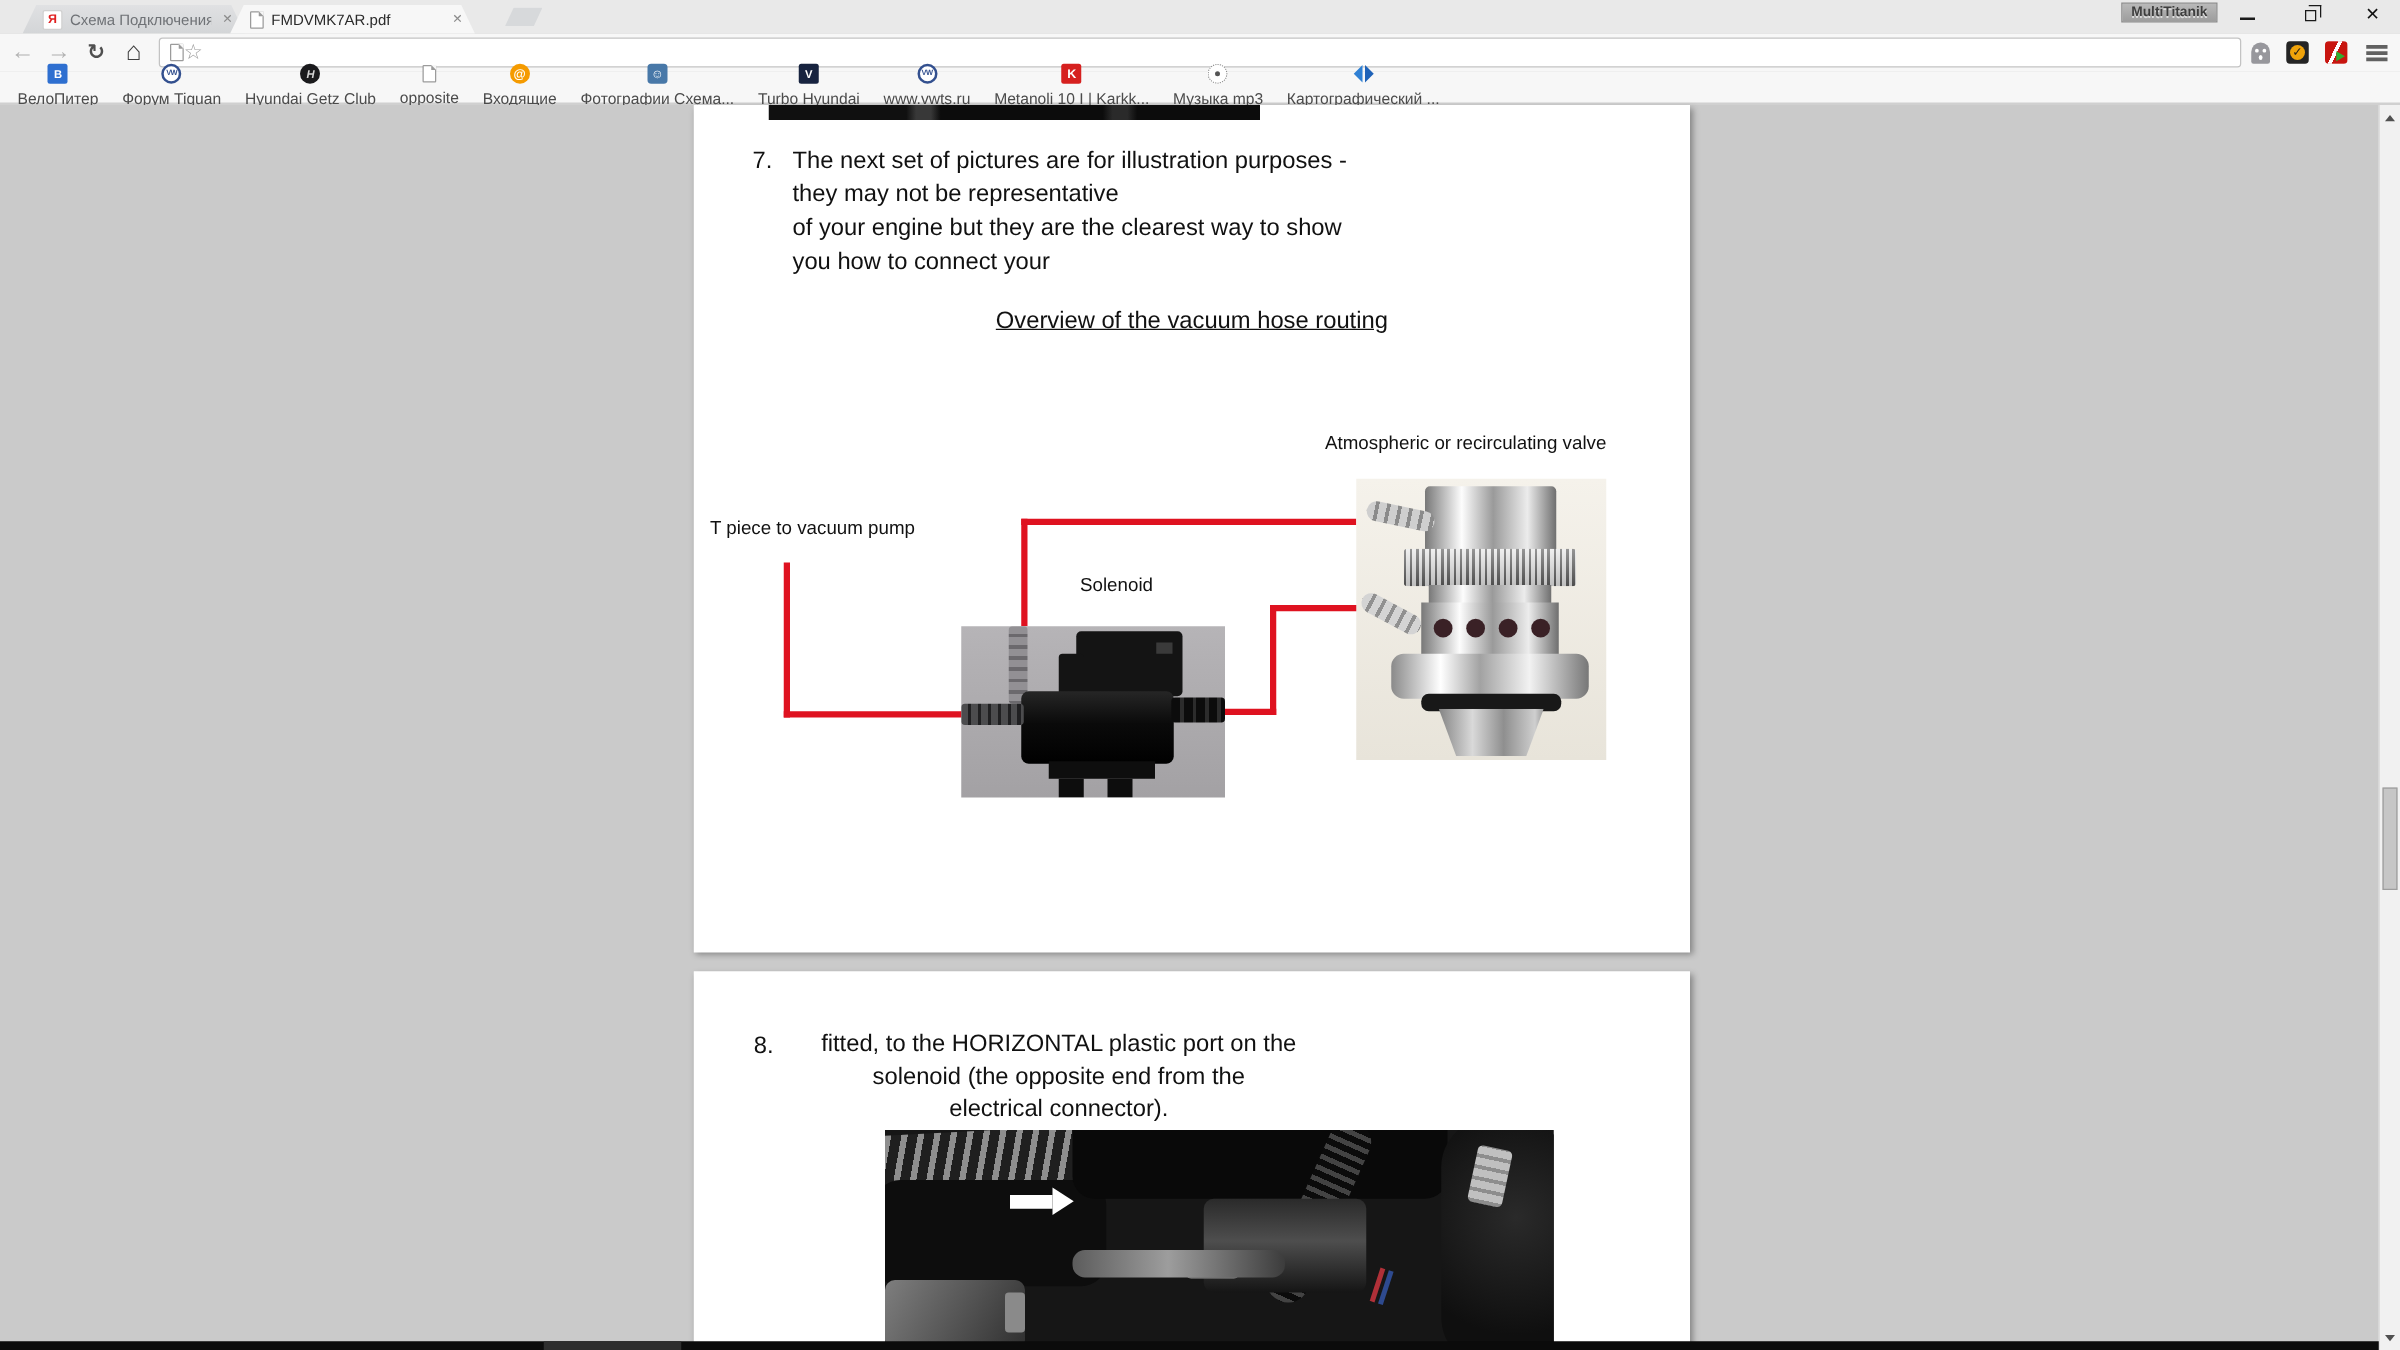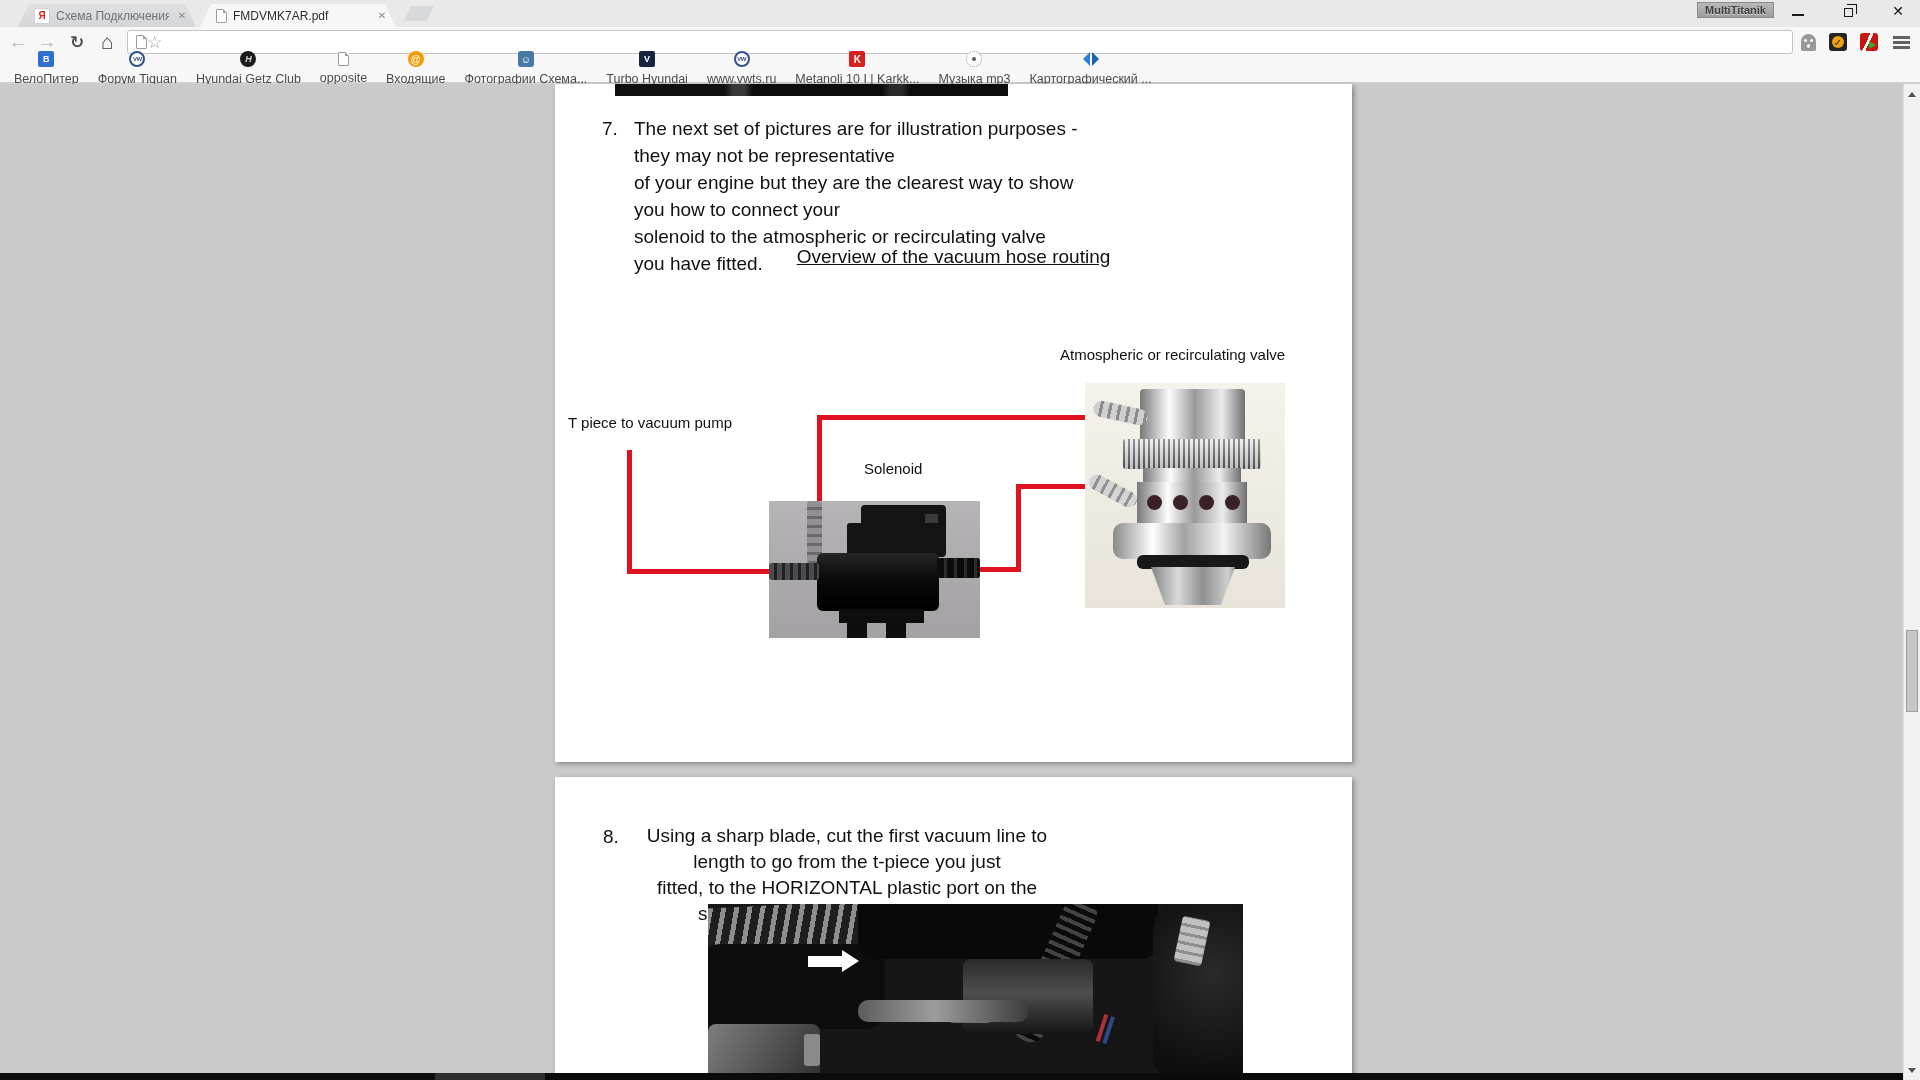--- a/index.html
+++ b/index.html
@@ -6,21 +6,21 @@
   html,body { width:1920px; height:1080px; overflow:hidden;
     font-family:"Liberation Sans","DejaVu Sans",sans-serif; }
   body { position:relative; background:#cacaca; }
 
   
   .tabstrip { position:absolute; left:0; top:0; width:1920px; height:27px; background:#e9e9e9; }
   .tab { position:absolute; top:4px; height:23px; display:flex; align-items:center;
          gap:6px; padding:0 7px 0 16px; font-size:12px; white-space:nowrap; }
   .tab-inactive { left:18px; width:178px; background:linear-gradient(#e0e1e3,#d3d5d7);
     clip-path:polygon(11px 0,calc(100% - 11px) 0,100% 100%,0 100%); color:#6f7276; }
-  .tab-active { left:200px; width:196px; background:#f7f7f7; z-index:2;
+  .tab-active { left:184px; width:196px; background:#f7f7f7; z-index:2;
     clip-path:polygon(11px 0,calc(100% - 11px) 0,100% 100%,0 100%); color:#2b2b2b;justify-content:flex-end; }
   .tab-title { flex:1; overflow:hidden; text-overflow:clip; }
   .tab-close { font-size:10px; color:#8b8b8b; width:14px; text-align:center; cursor:default; }
   .newtab-btn { position:absolute; left:404px; top:6px; width:30px; height:15px; background:#d7d9db;
     clip-path:polygon(7px 0,100% 0,calc(100% - 7px) 100%,0 100%); }
   .overlay-badge { position:absolute; left:1697px; top:2px; height:16px; padding:0 7px;
     background:linear-gradient(#b9b9b9,#9d9d9d); border:1px solid #8b8b8b; color:#3e3e3e;
     font-size:11px; font-weight:bold; line-height:14px; text-shadow:0 1px 0 #dcdcdc; }
   .win-btn { position:absolute; top:0; width:30px; height:22px; display:flex; align-items:center; justify-content:center; }
   .wb-min { left:1783px; } .wb-min i { width:12px; height:2px; background:#1a1a1a; margin-top:8px; }
@@ -281,21 +281,20 @@
 <div class="pdf-bg"></div>
 
 <div class="page page1">
   <div class="cutoff-photo"></div>
 
   <div class="list-item item7 pdf-text">
     <span class="li-num">7.</span>
     <div class="li-lines">
       <div>The next set of pictures are for illustration purposes - they may not be representative</div>
       <div>of  your engine but they are the clearest way to show you how to connect your</div>
-      <div>solenoid to the atmospheric or recirculating valve you have fitted.</div>
     </div>
   </div>
 
   <div class="pdf-heading">Overview of the vacuum hose routing</div>
 
   <div class="dg-label lbl-tpiece">T piece to vacuum pump</div>
   <div class="dg-label lbl-solenoid">Solenoid</div>
   <div class="dg-label lbl-valve">Atmospheric or recirculating valve</div>
 
   <div class="red" style="left:72px;top:366px;width:5px;height:124px;"></div>
@@ -329,21 +328,20 @@
     <div class="v-flange"></div>
     <div class="v-oring"></div>
     <div class="v-cone"></div>
   </div>
 </div>
 
 <div class="page page2">
   <div class="list-item item8 pdf-text">
     <span class="li-num">8.</span>
     <div class="li-lines">
-      <div>Using a sharp blade, cut the first vacuum line to length to go from the t-piece you just</div>
       <div>fitted, to the HORIZONTAL plastic port on the solenoid (the opposite end from the</div>
       <div>electrical connector).</div>
     </div>
   </div>
 
   <div class="engine-photo">
     <div class="e-ribs"></div>
     <div class="e-cover"></div>
     <div class="e-manifold"></div>
     <div class="e-loom"></div>

